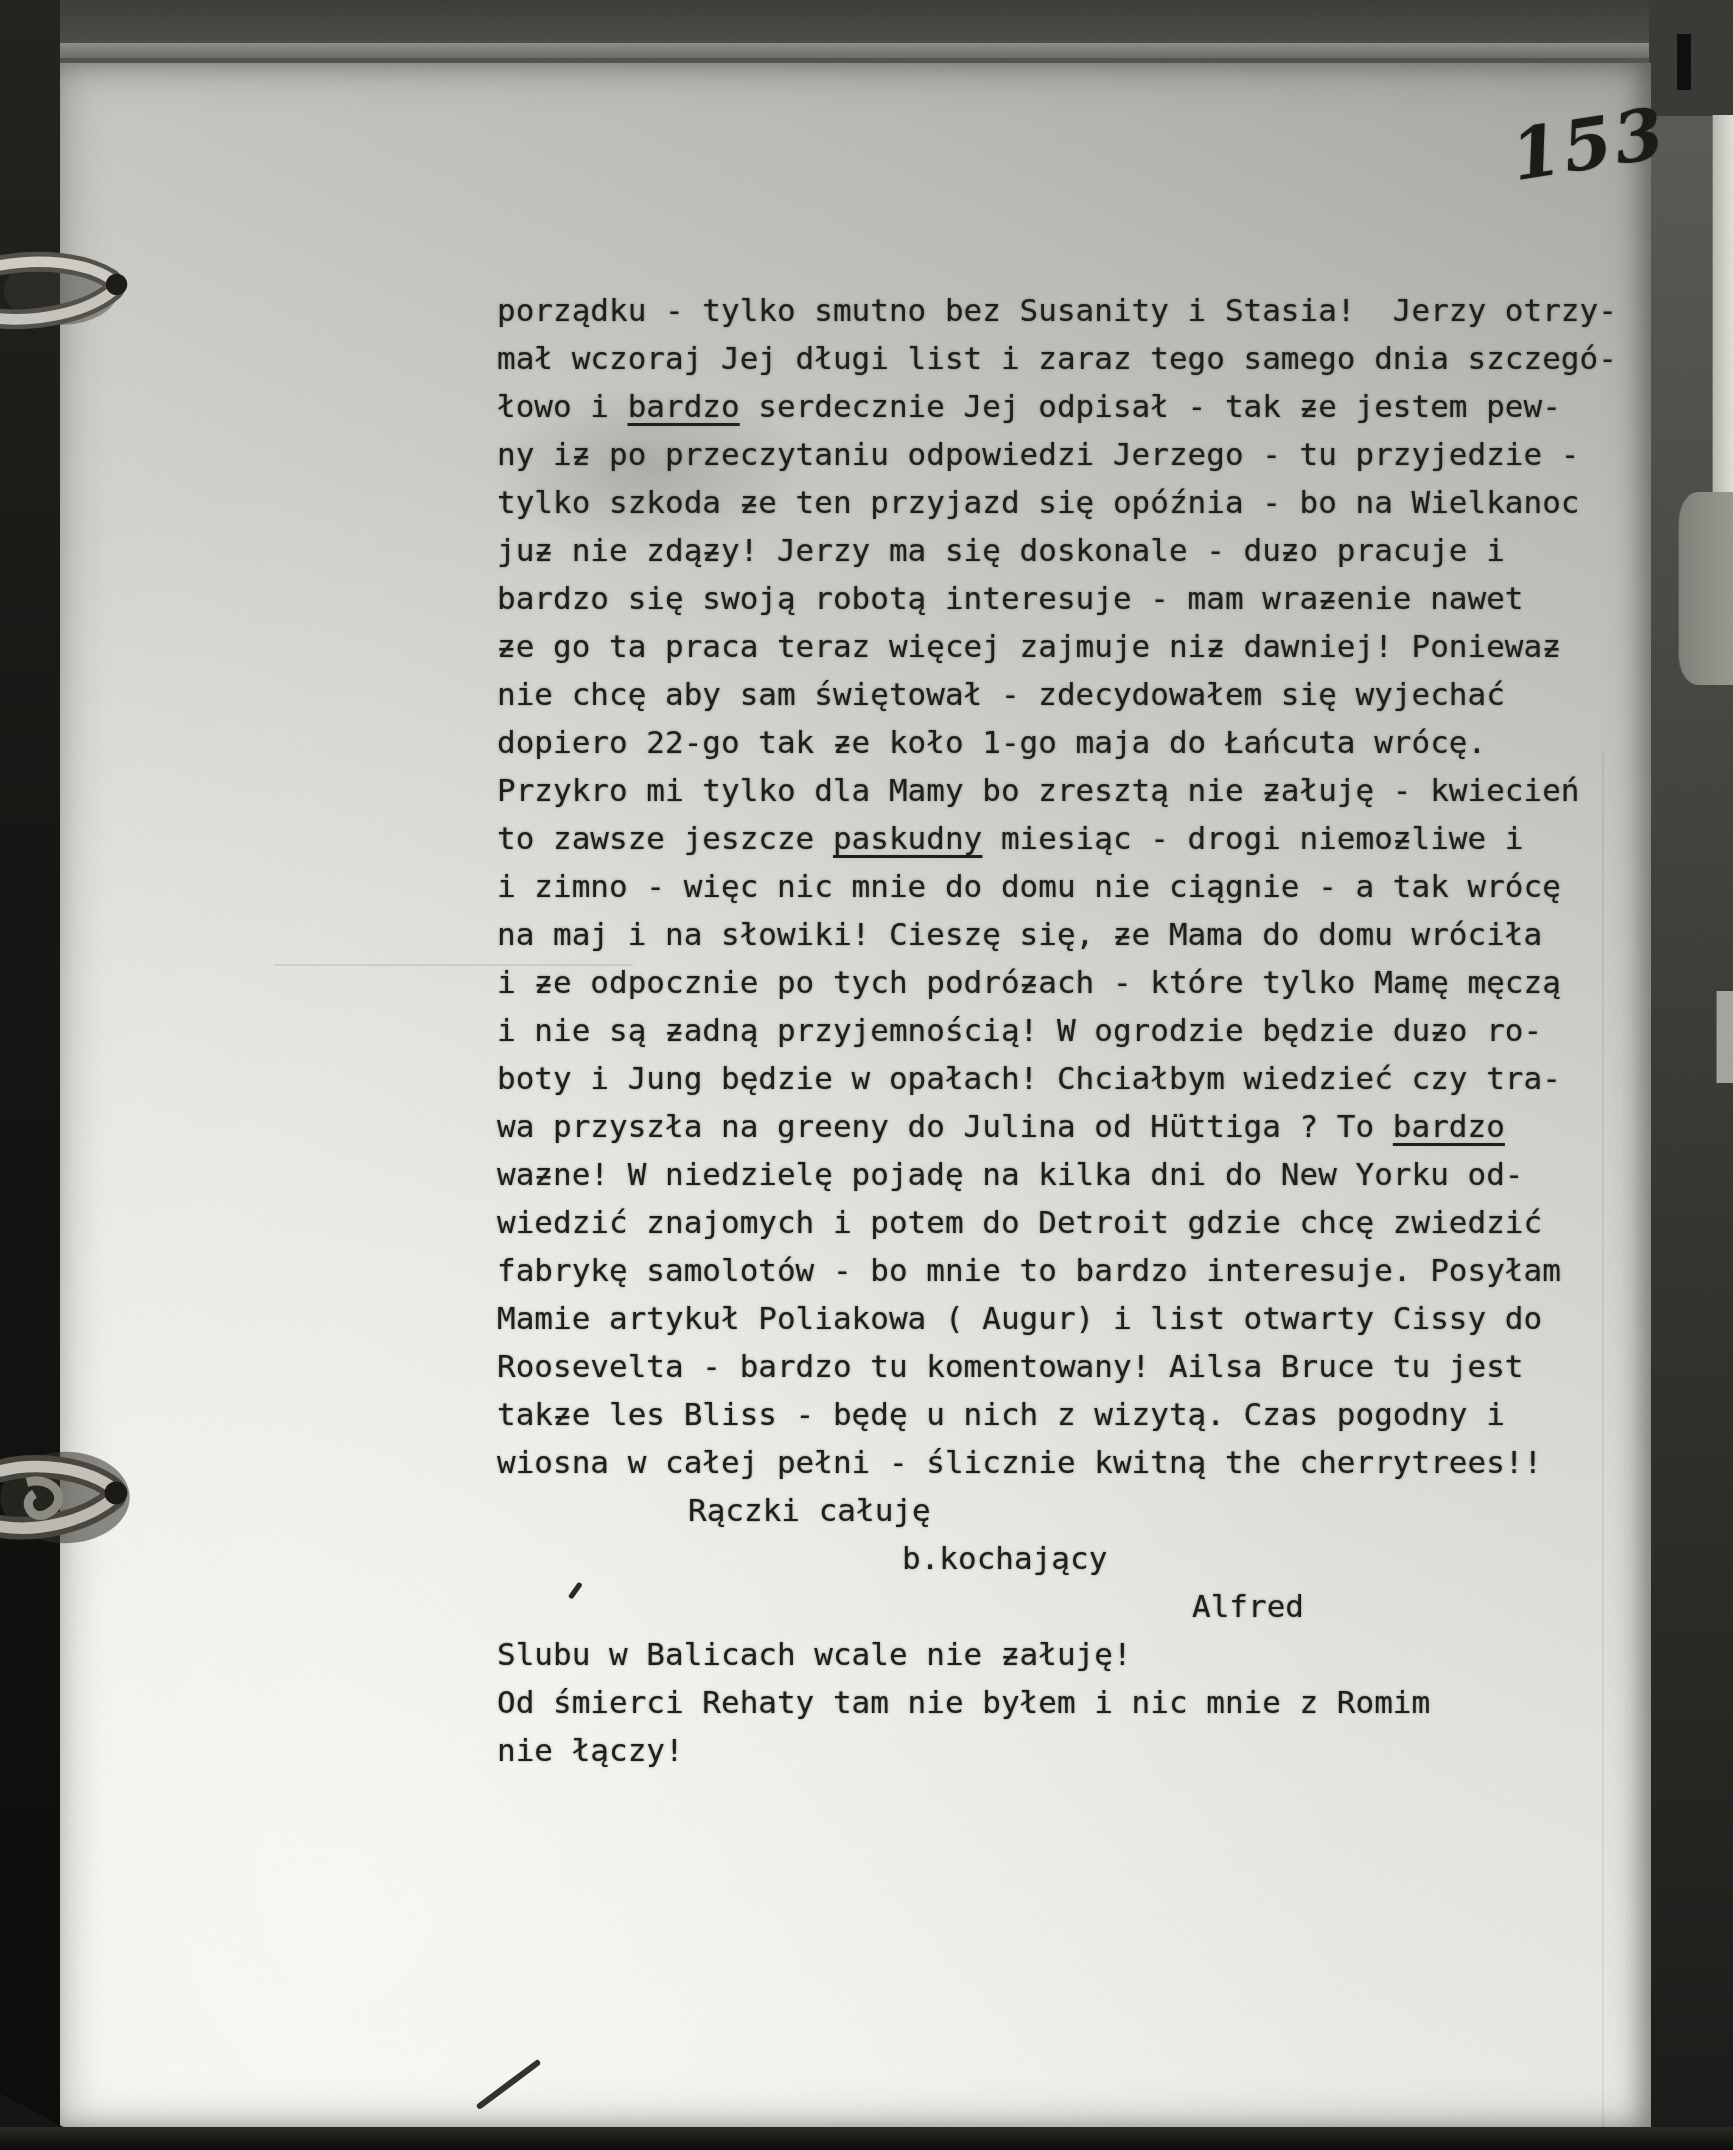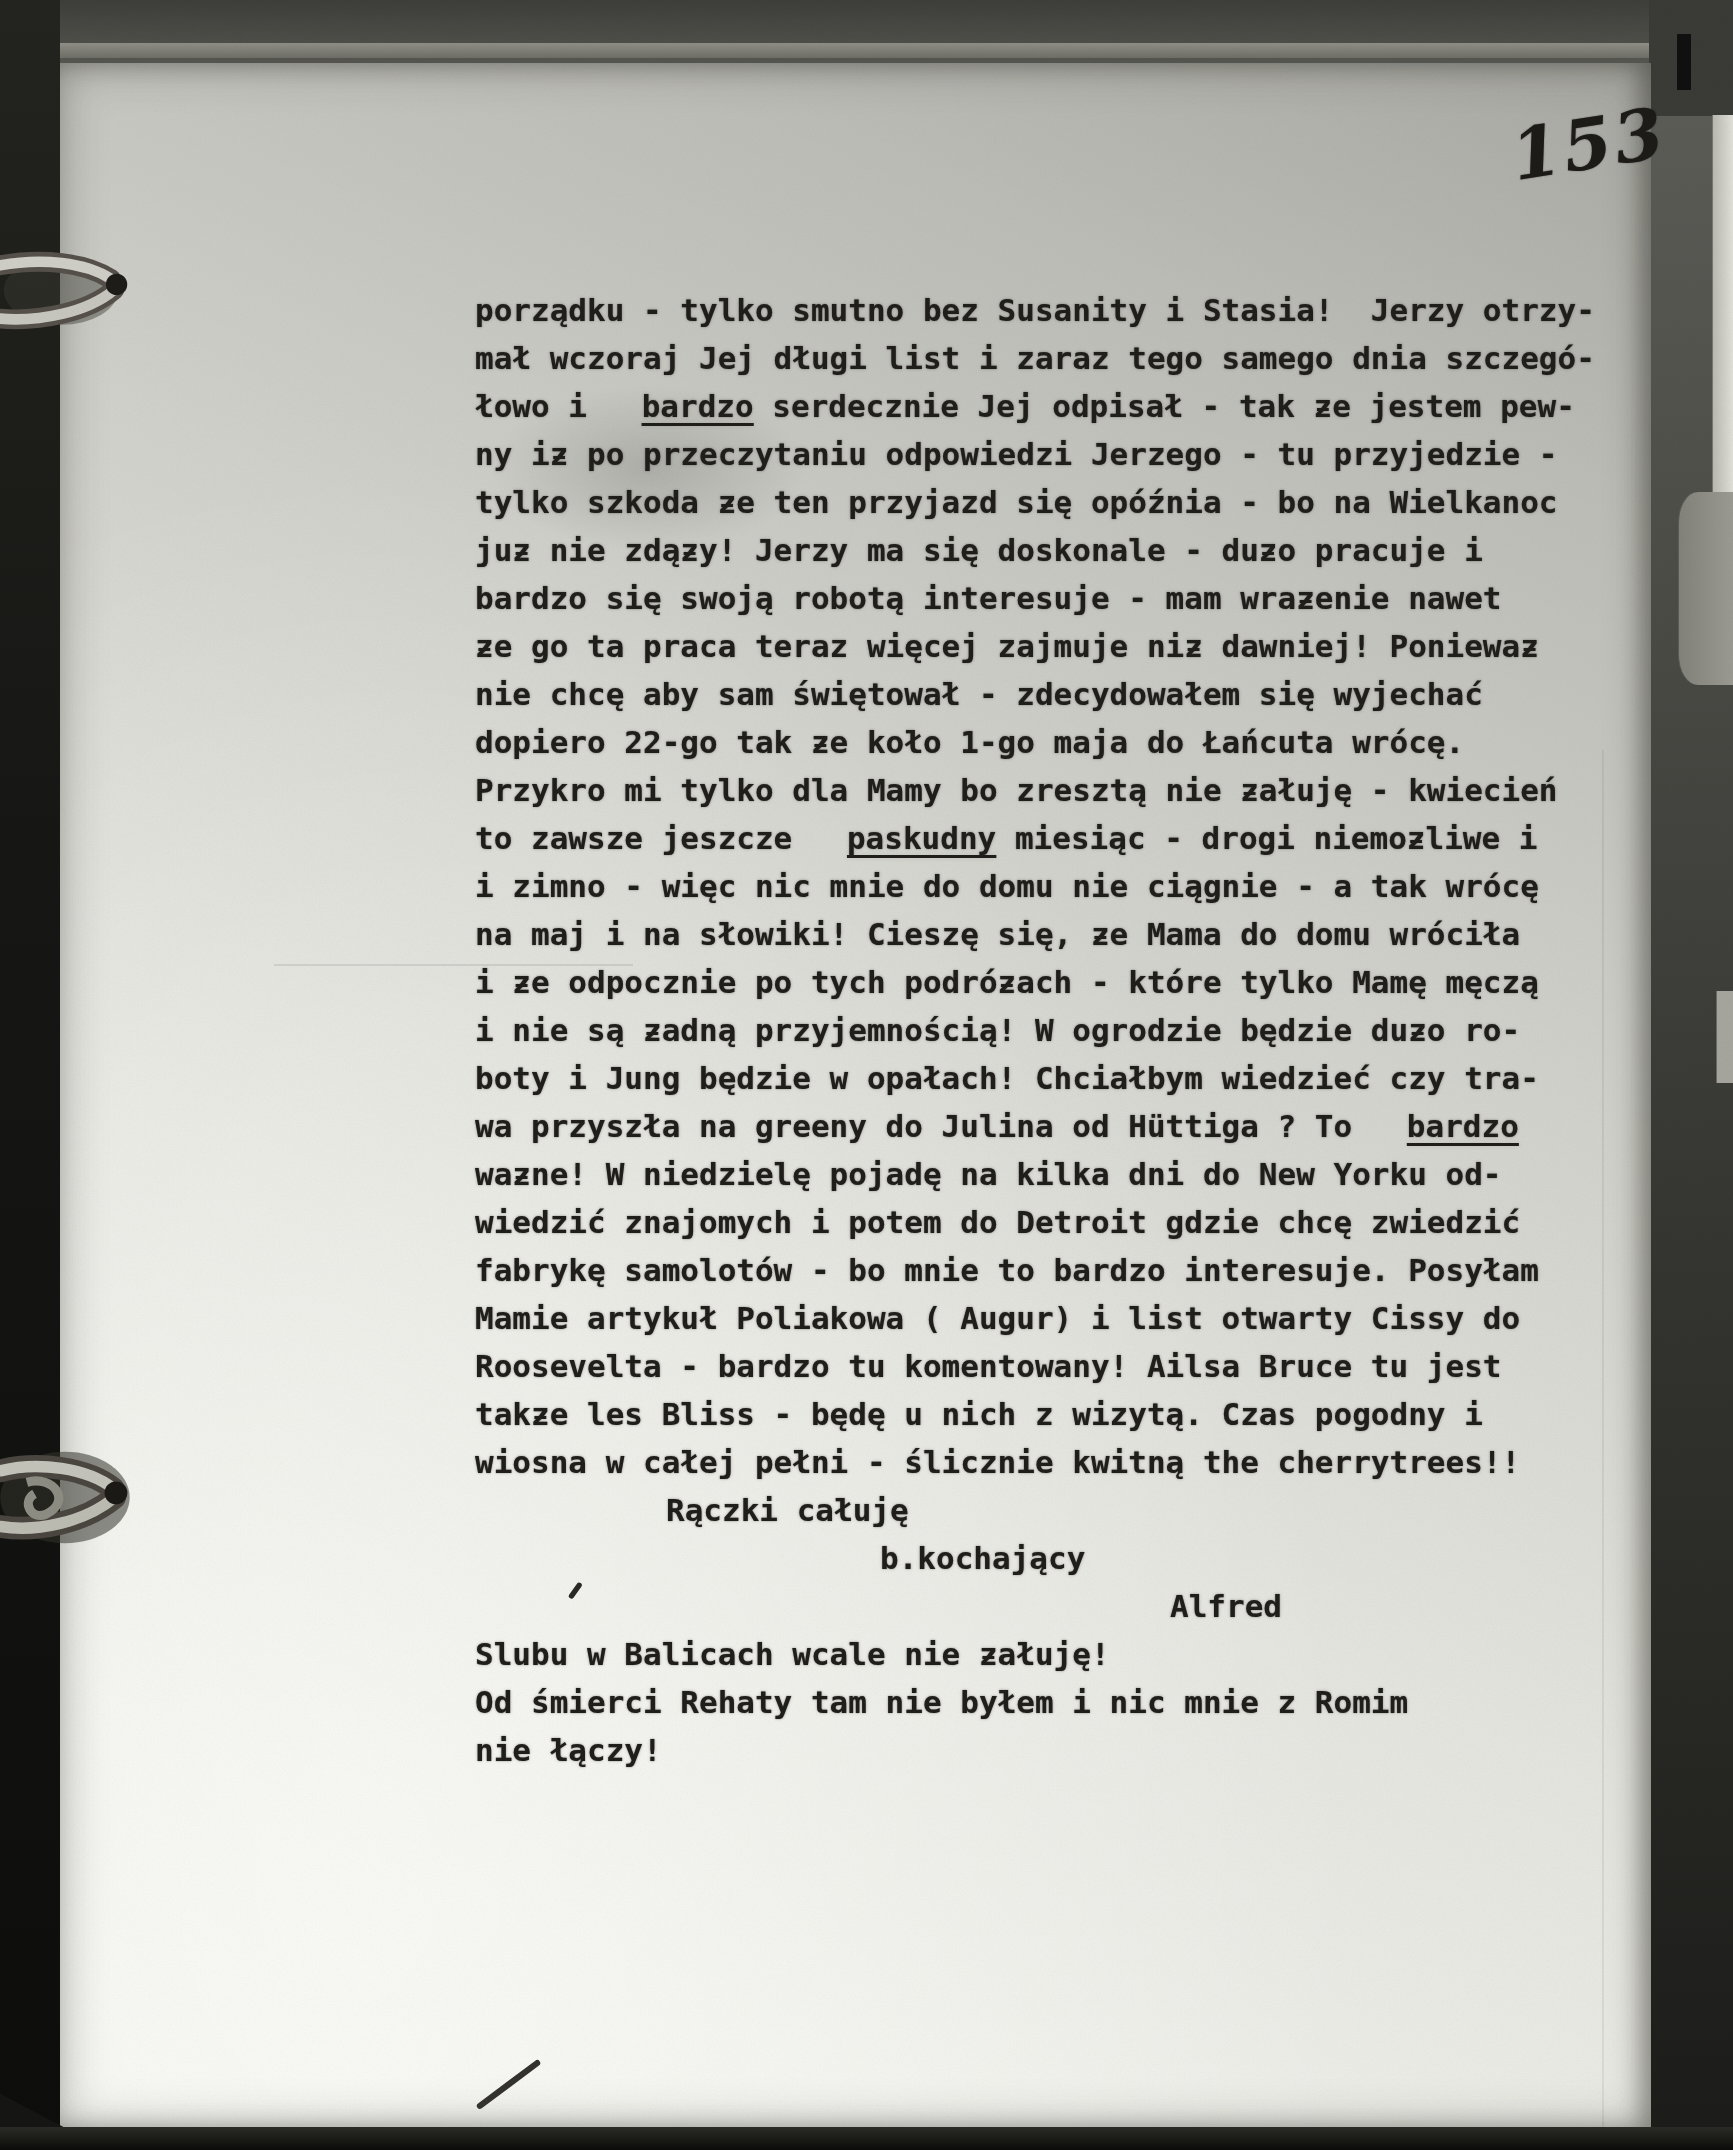--- a/index.html
+++ b/index.html
@@ -40,26 +40,26 @@
       linear-gradient(205deg,#a9a9a3 0%,#bdbdb7 16%,#d2d2cc 38%,#e5e5df 62%,#f1f1ec 85%,#f4f4ef 100%);
     box-shadow:inset 0 0 46px rgba(40,40,35,.35), inset -10.7px 0 21.4px rgba(40,40,35,.35);}
   .smudge{position:absolute;left:428px;top:321px;width:321px;height:168px;
     background:radial-gradient(ellipse at 50% 50%, rgba(60,60,54,.20), rgba(60,60,54,0) 70%);}
   .crease-v{position:absolute;left:1542px;top:687px;width:1.5px;height:1379px;
     background:rgba(30,30,26,.07);}
   .scratch-h{position:absolute;left:214px;top:901px;width:359px;height:1.5px;
     background:rgba(30,30,26,.10);}
 
   
-  .letter{position:absolute;left:415px;top:223px;width:1160px;
-    font-size:31px;font-weight:bold;line-height:48px;color:#201e1b;
+  .letter{position:absolute;left:437px;top:223px;width:1160px;
+    font-size:31px;font-weight:normal;line-height:48px;color:#201e1b;
     letter-spacing:0px;white-space:pre;
     text-shadow:0 0 1.5px rgba(25,23,20,.55),0 0 4.6px rgba(25,23,20,.12);}
   .letter .line{height:48px;}
-  .letter .u{text-decoration:underline;text-decoration-thickness:3.1px;text-underline-offset:6.1px;margin-left:36px;}
+  .letter .u{text-decoration:underline;text-decoration-thickness:3.1px;text-underline-offset:6.1px;}
 
   
   .pageno{position:absolute;left:1454px;top:37px;width:183px;height:122px;
     transform:rotate(-9deg);color:#1d1b18;
     font-family:"DejaVu Serif", serif;font-style:italic;font-weight:bold;
     font-size:70px;letter-spacing:3.1px;
     text-shadow:0 0 1.5px rgba(20,18,16,.6);}
 
   
   .string{position:absolute;}

